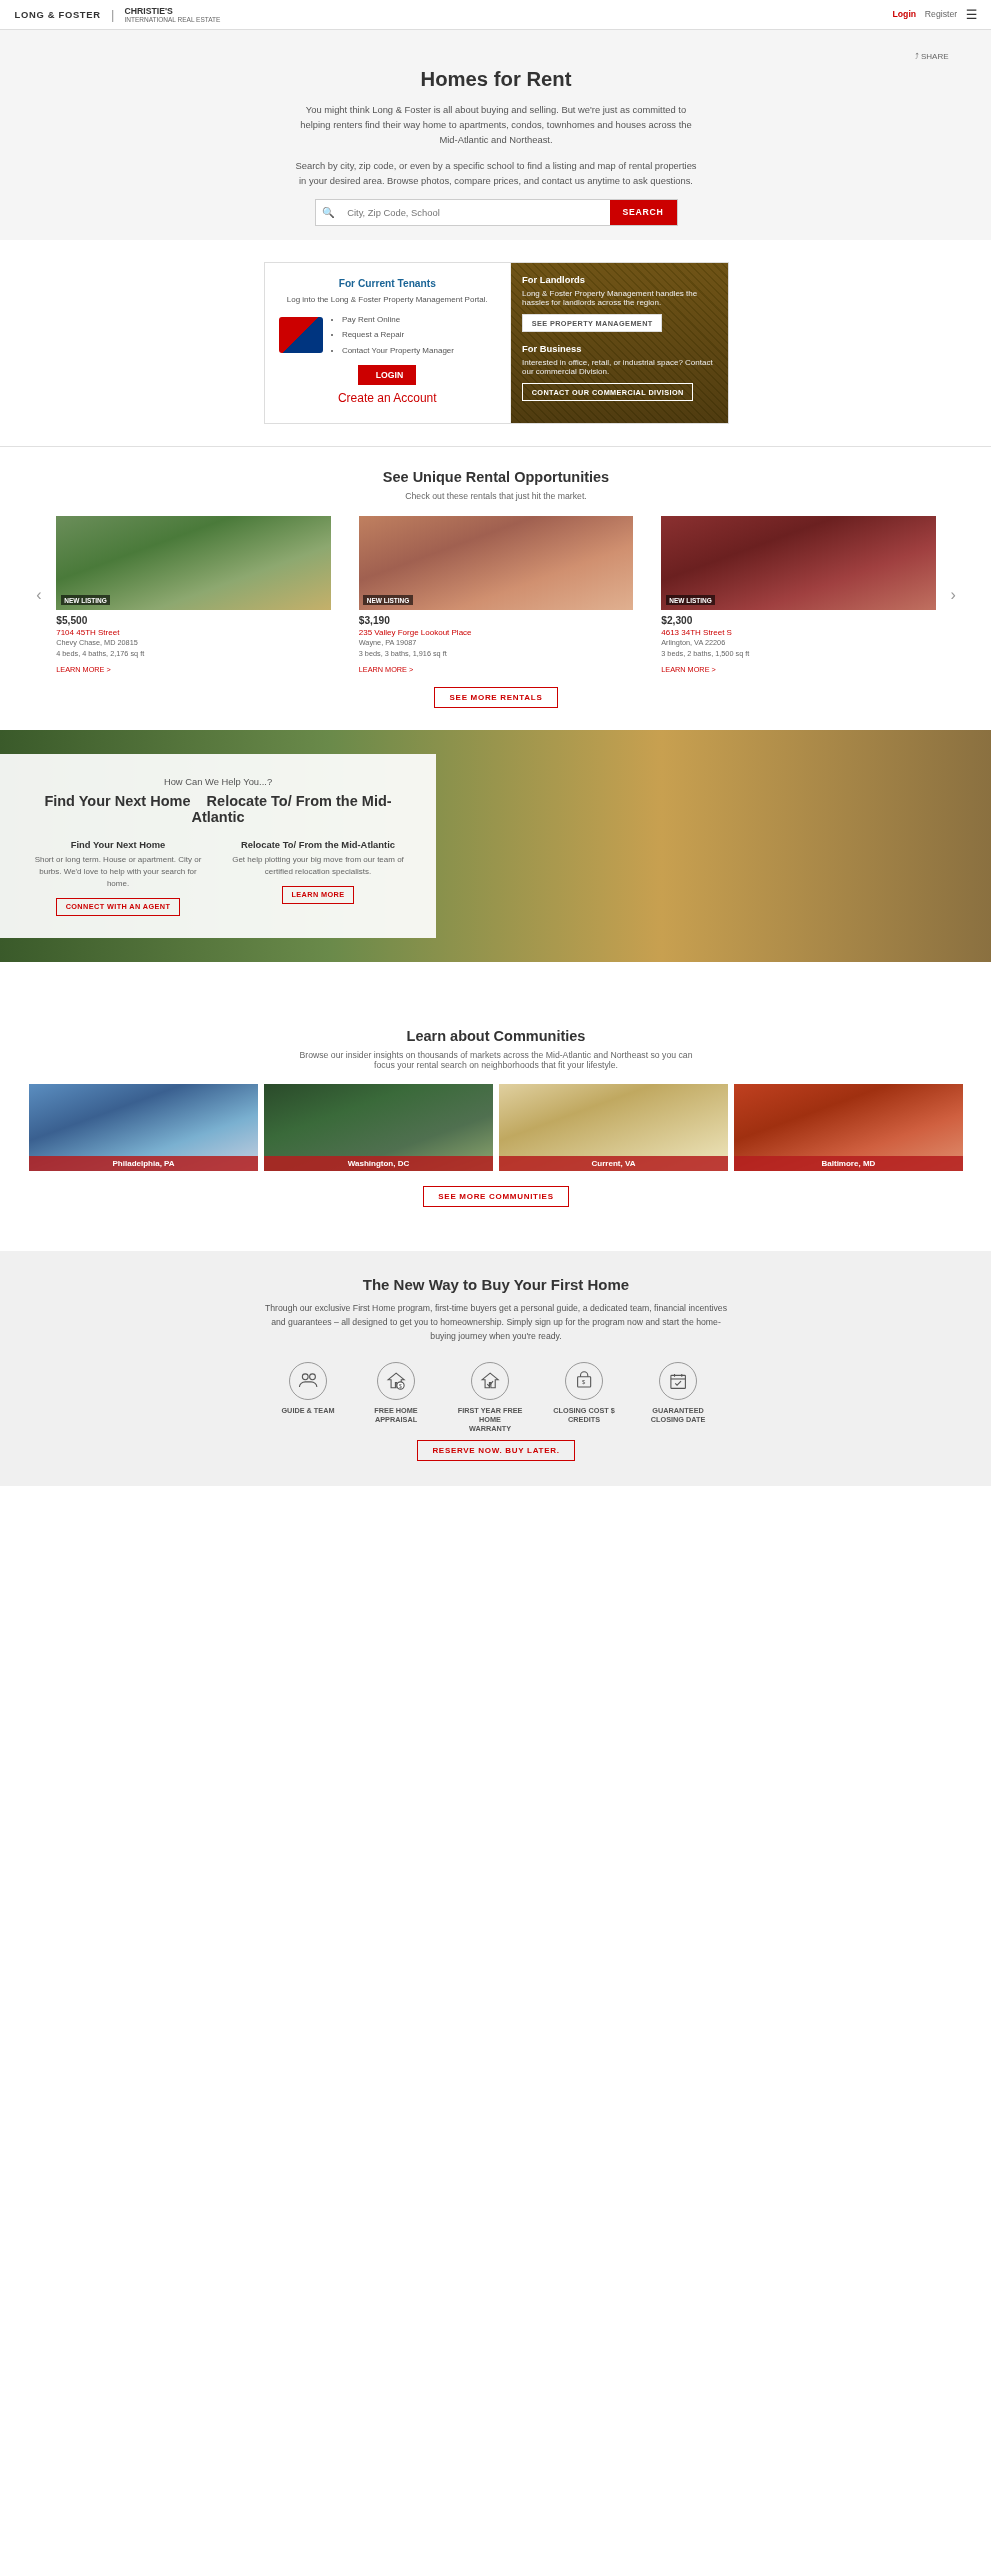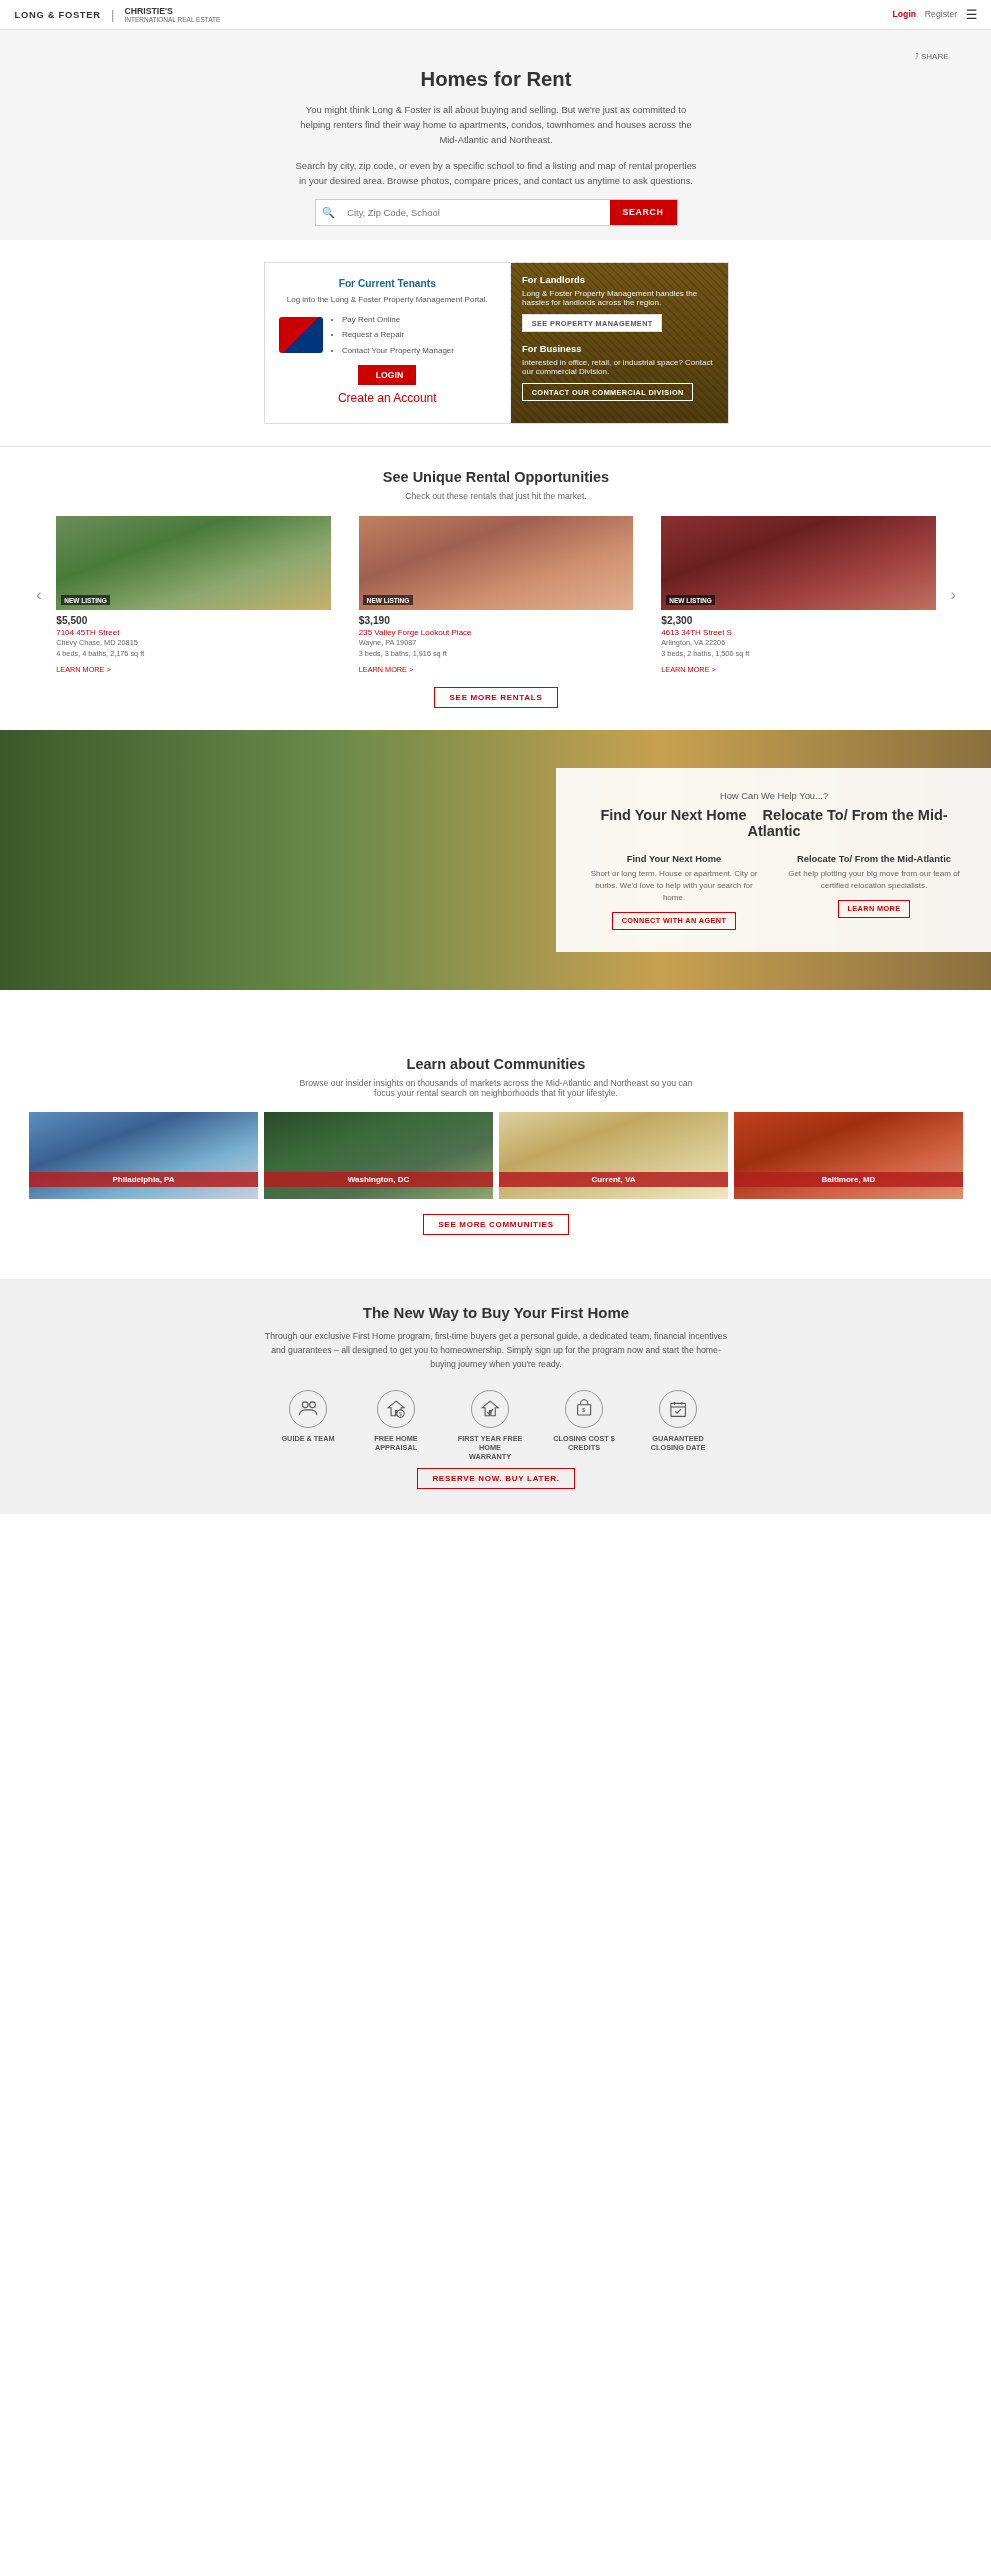--- a/index.html
+++ b/index.html
@@ -252,25 +252,25 @@
     }
 
     
     .r-img-1 { background: linear-gradient(160deg, #6b8e5a, #4a7a3a, #8da870, #c5b06a); }
     .r-img-2 { background: linear-gradient(160deg, #c08060, #a06050, #d09070, #e0b090); }
     .r-img-3 { background: linear-gradient(160deg, #8b3030, #6b2020, #a04040, #c07060); }
 
     
     .help-section {
       position: relative;
-      height: 260px;
+      height: 232px;
       background: linear-gradient(to right, #3a5a2a, #6a8a4a, #c8a050, #8a7040);
       display: flex;
       align-items: center;
-      justify-content: flex-end;
+      justify-content: flex-start;
     }
     .help-overlay {
       background: rgba(255,255,255,0.92);
       padding: 22px 29px;
       max-width: 436px;
       text-align: center;
     }
     .help-pretitle { font-size: 9.4px; color: #555; margin-bottom: 5.8px; }
     .help-title { font-size: 14.5px; font-weight: bold; color: #333; margin-bottom: 14.5px; }
     .help-cards { display: flex; gap: 22px; }
@@ -307,21 +307,21 @@
       position: relative;
       height: 87px;
       overflow: hidden;
     }
     .comm-img {
       width: 100%;
       height: 100%;
     }
     .comm-label {
       position: absolute;
-      bottom: 12px;
+      bottom: 0;
       left: 0; right: 0;
       background: rgba(180,30,30,0.85);
       color: #fff;
       font-size: 8px;
       font-weight: bold;
       text-align: center;
       padding: 2.9px;
     }
     
     .comm-philly { background: linear-gradient(160deg, #5b8ec0, #3a6090, #7ab0d0, #c8d0e0); }

